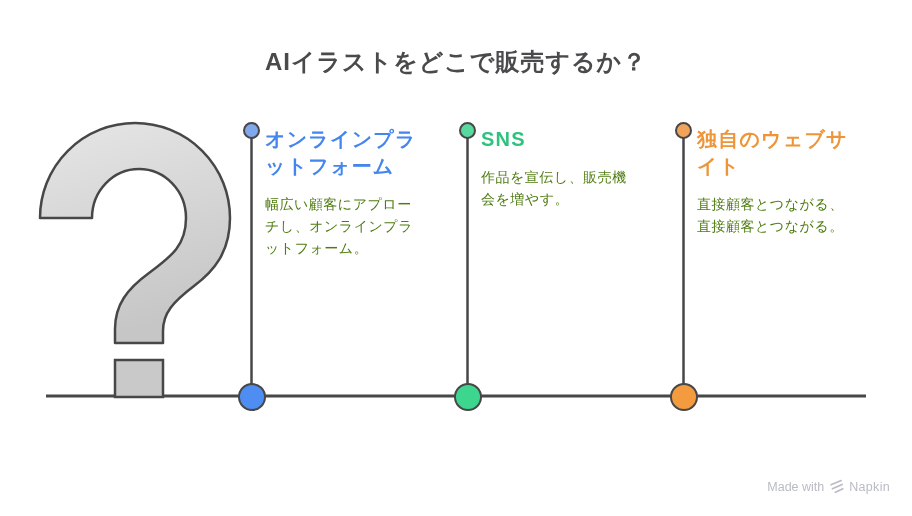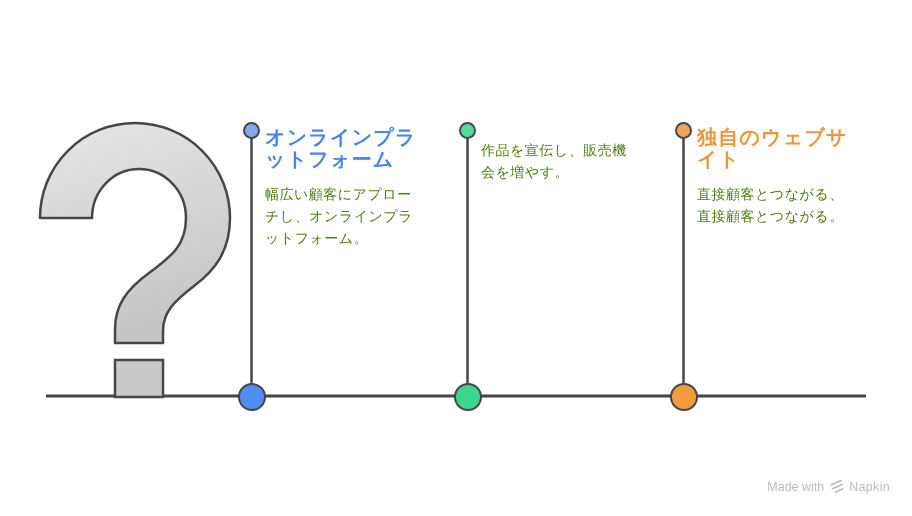--- a/index.html
+++ b/index.html
@@ -21,21 +21,21 @@
     position:absolute;border-radius:50%;
     border:2.5px solid #474747;box-sizing:border-box;
   }
   .marker.small{width:17px;height:17px;}
   .marker.big{width:28px;height:28px;}
   .col{
     position:absolute;top:126px;width:176px;
   }
   .col .heading{
     display:block;width:172px;
-    font-size:20px;font-weight:bold;line-height:22px;letter-spacing:1.2px;
+    font-size:20px;font-weight:bold;line-height:27px;letter-spacing:1.2px;
     word-break:break-all;
   }
   .col .desc{
     display:block;width:150px;margin-top:13px;
     font-size:14px;line-height:22px;letter-spacing:0.5px;
     color:#4d7c0f;word-break:break-all;
   }
   .c-blue{color:#4486ee;}
   .c-green{color:#2ec27e;}
   .c-orange{color:#ee9539;}
@@ -47,20 +47,21 @@
     display:flex;align-items:center;gap:5px;
     font-size:12.5px;color:#b8bcc2;
   }
   .watermark .brand{letter-spacing:0.3px;}
 </style>
 </head>
 <body>
 
 <div class="canvas">
 
+  <h1 class="title">AIイラストをどこで販売するか？</h1>
 
   <svg class="layer" width="912" height="516" aria-hidden="true">
     <line x1="46" y1="396" x2="866" y2="396" stroke="#474747" stroke-width="3"></line>
     <line x1="251.5" y1="131" x2="251.5" y2="396" stroke="#474747" stroke-width="2.5"></line>
     <line x1="467.5" y1="131" x2="467.5" y2="396" stroke="#474747" stroke-width="2.5"></line>
     <line x1="683.5" y1="131" x2="683.5" y2="396" stroke="#474747" stroke-width="2.5"></line>
   </svg>
 
   <svg class="layer" width="912" height="516" aria-hidden="true">
     <defs>
@@ -88,20 +89,21 @@
   <div class="marker small" style="left:675px;top:122px;background:#F1A459;"></div>
   <div class="marker big" style="left:237.5px;top:383px;background:#4E8DF1;"></div>
   <div class="marker big" style="left:453.5px;top:383px;background:#3DD68F;"></div>
   <div class="marker big" style="left:669.5px;top:383px;background:#F49B3F;"></div>
 
   <div class="col col1">
     <span class="heading c-blue">オンラインプラットフォーム</span>
     <span class="desc">幅広い顧客にアプローチし、オンラインプラットフォーム。</span>
   </div>
   <div class="col col2">
+    <span class="heading c-green">SNS</span>
     <span class="desc">作品を宣伝し、販売機会を増やす。</span>
   </div>
   <div class="col col3">
     <span class="heading c-orange">独自のウェブサイト</span>
     <span class="desc">直接顧客とつながる、直接顧客とつながる。</span>
   </div>
 
   <div class="watermark">
     <span>Made with</span>
     <svg width="15" height="15" viewBox="0 0 16 16" aria-hidden="true">

